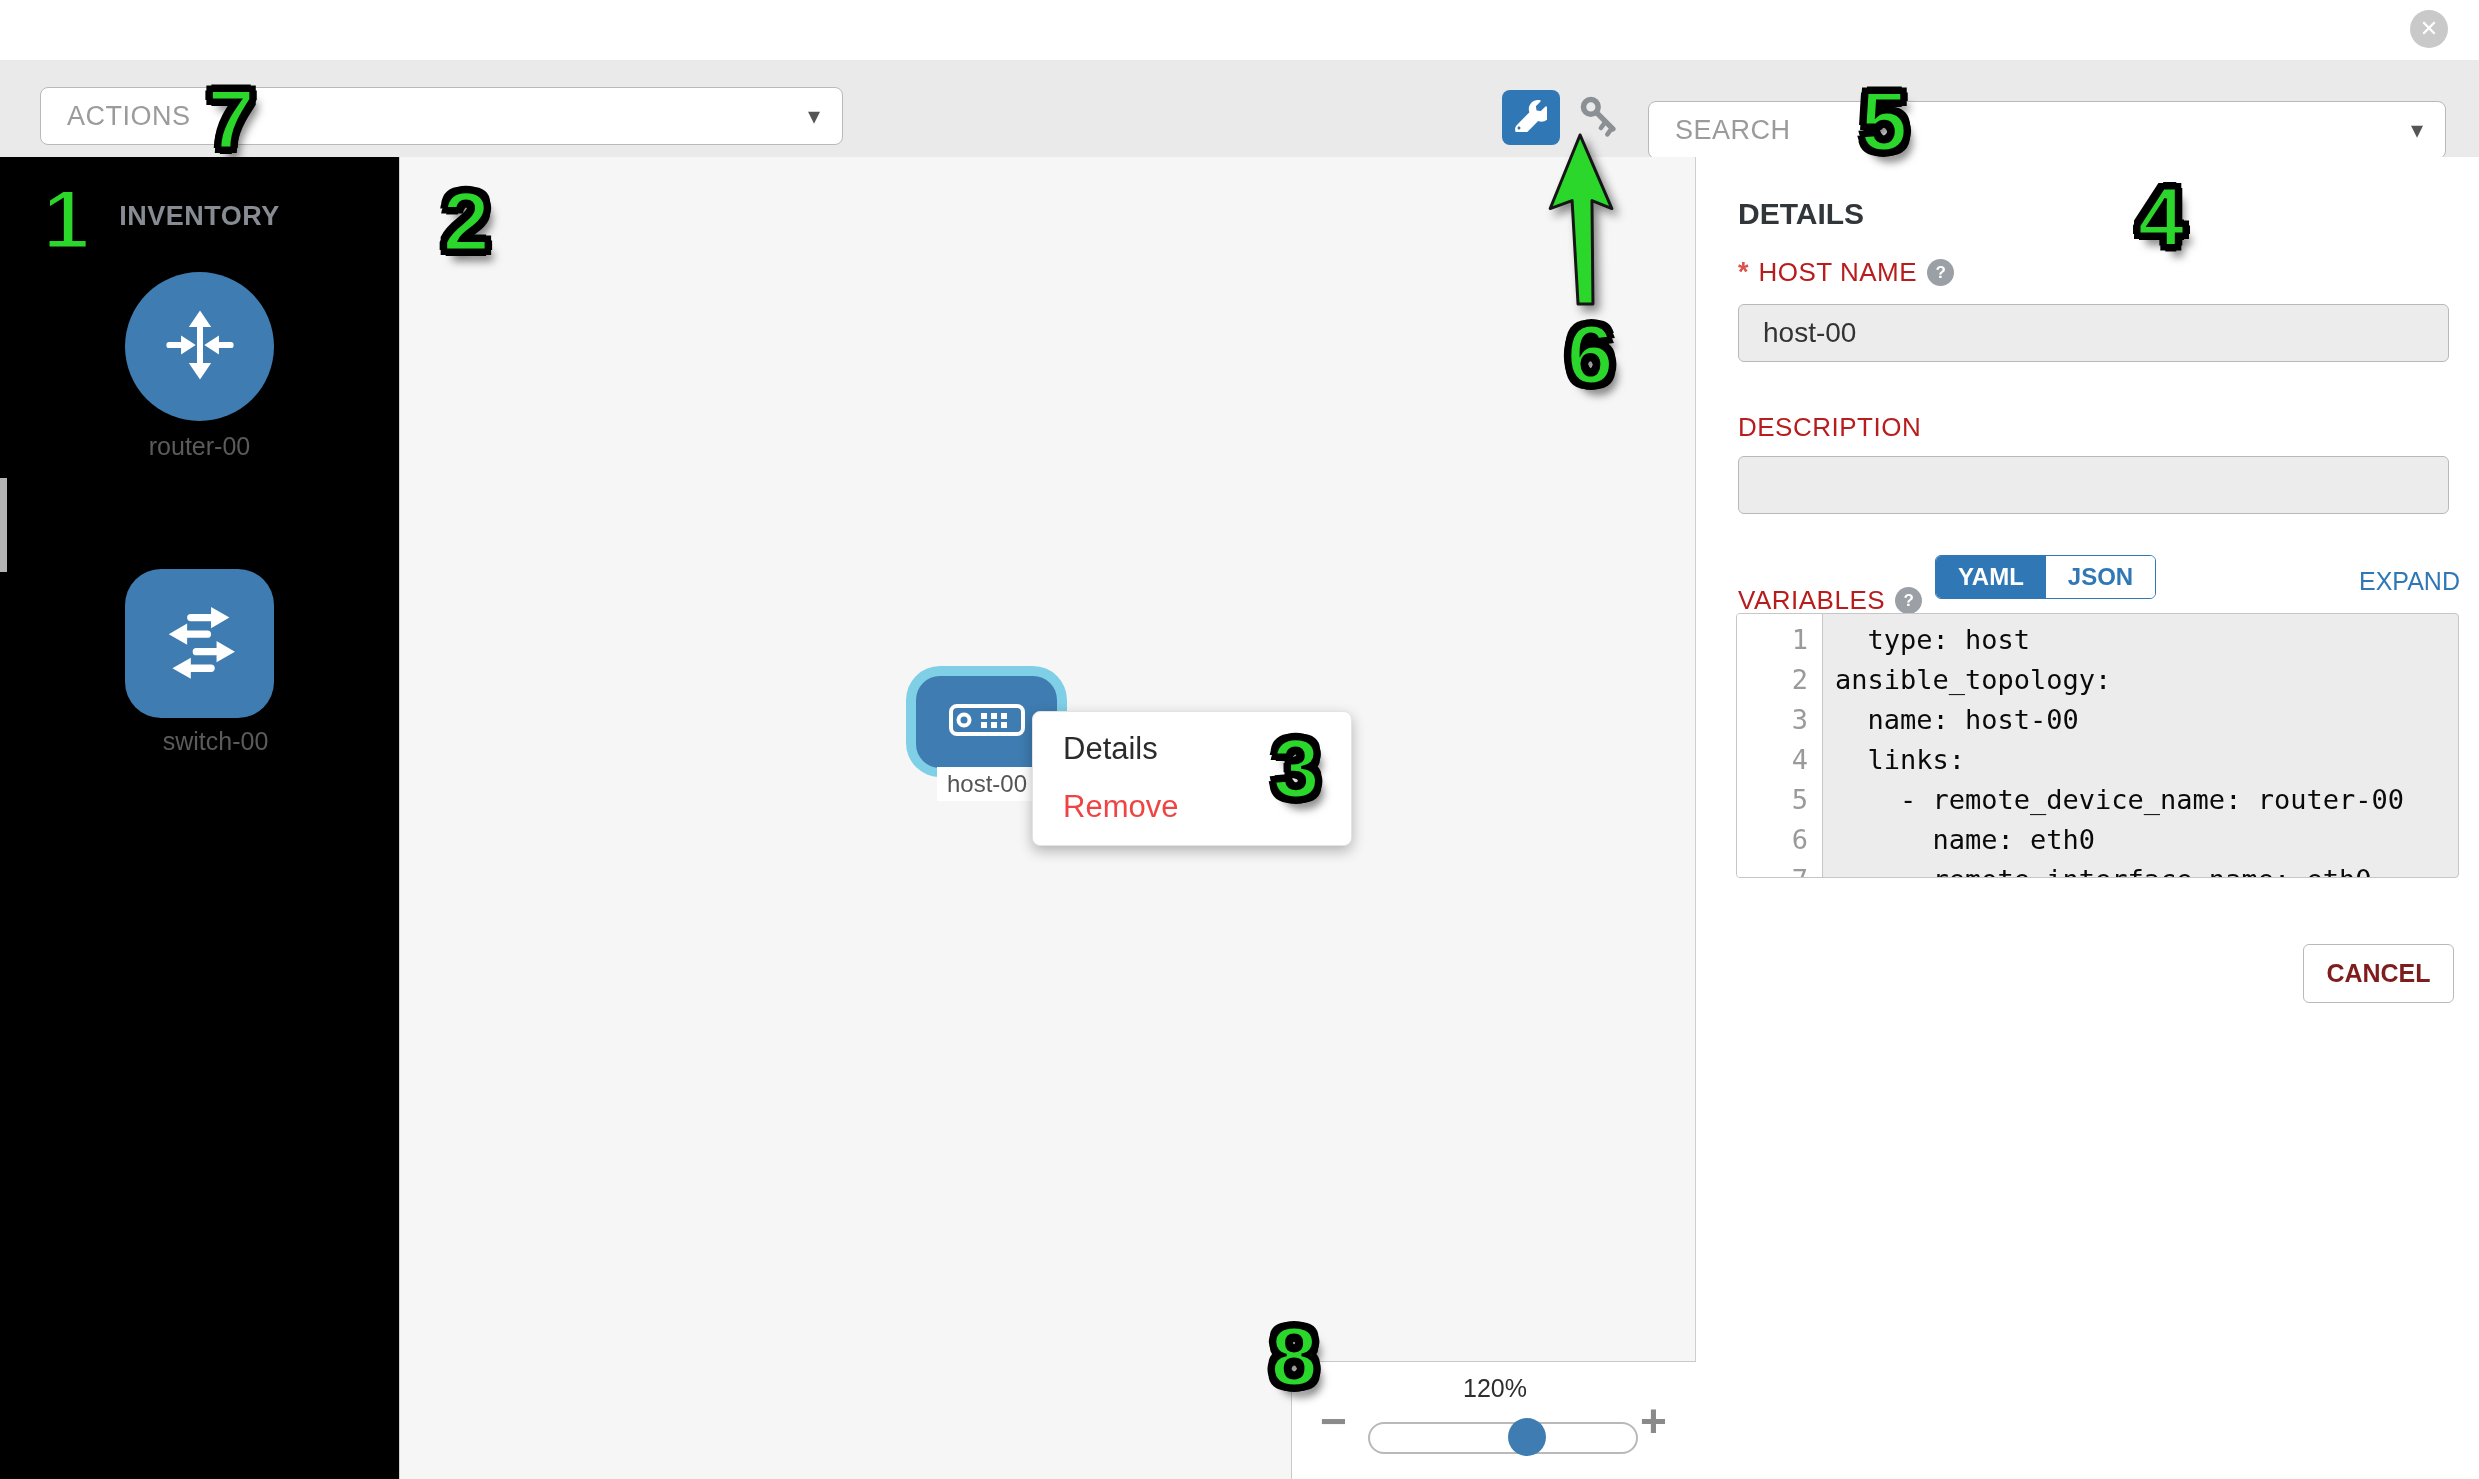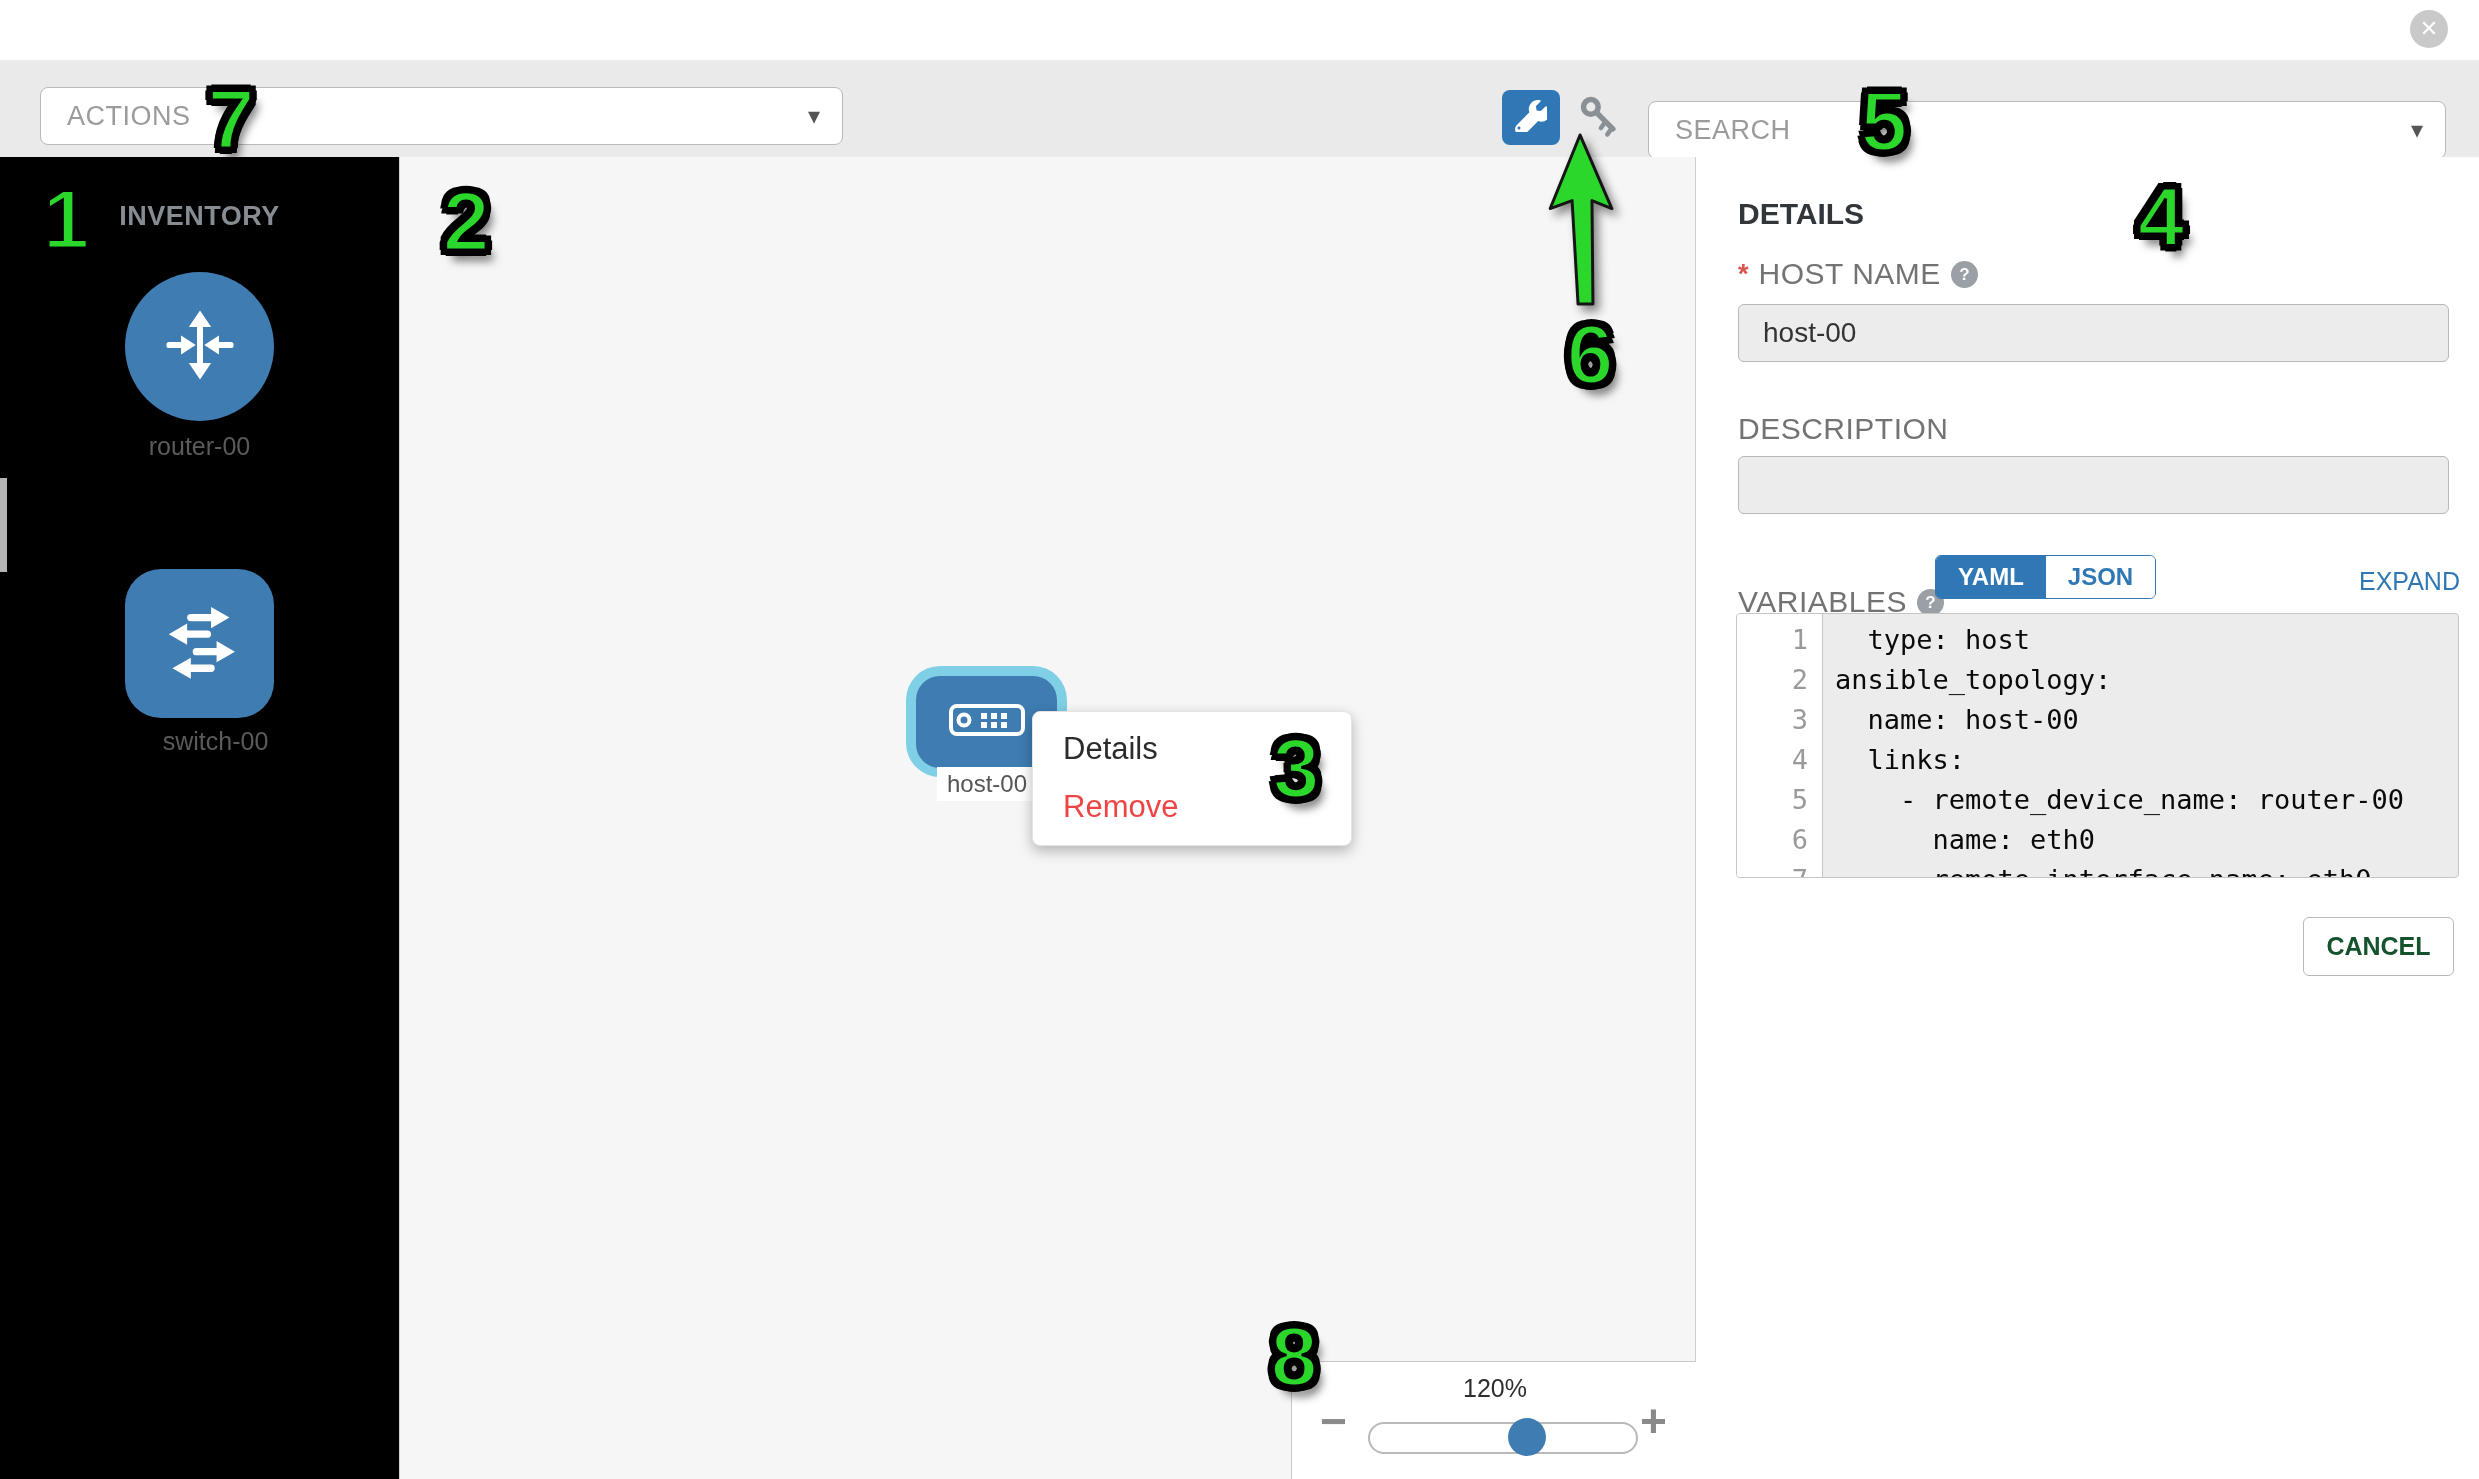--- a/index.html
+++ b/index.html
@@ -62,21 +62,21 @@
     border:2px solid #b9b9b9;border-radius:16px;cursor:pointer;}
   .zoom-thumb{position:absolute;left:216px;top:56px;width:38px;height:38px;border-radius:50%;
     background:#3e7cb1;cursor:pointer;}
 
   
   .details{position:absolute;left:1696px;top:157px;width:783px;height:1322px;background:#fff;}
   .det-heading{position:absolute;left:42px;top:40px;font-size:30px;font-weight:bold;color:#31363b;}
   .field-row{position:absolute;left:42px;display:flex;align-items:center;gap:10px;}
   .row-hostname{top:100px;} .row-desc{top:255px;} .row-vars{top:428px;}
   .req{color:#d9534f;font-size:27px;font-weight:bold;}
-  .f-label{font-size:30px;color:#737373;letter-spacing:0.5px;}
+  .f-label{font-size:26px;color:#b91c1c;letter-spacing:0.5px;}
   .help{width:27px;height:27px;border-radius:50%;background:#9aa0a6;color:#fff;font-size:17px;
     font-weight:bold;text-align:center;line-height:27px;cursor:pointer;}
   .text-input{position:absolute;left:42px;width:711px;height:58px;background:#ececec;
     border:1px solid #b9b9b9;border-radius:6px;font-size:28px;color:#333;padding:0 0 0 24px;
     box-sizing:border-box;font-family:"Liberation Sans",sans-serif;outline:none;}
   .in-host{top:147px;} .in-desc{top:299px;}
   .toggle{position:absolute;left:239px;top:398px;height:42px;display:flex;border:1px solid #2f77b5;
     border-radius:6px;overflow:hidden;}
   .tg-btn{font-size:24px;font-weight:bold;line-height:42px;padding:0 22px;cursor:pointer;}
   .tg-yaml{background:#2f77b5;color:#fff;}
@@ -84,22 +84,22 @@
   .expand-link{position:absolute;left:663px;top:410px;font-size:25px;color:#2f77b5;cursor:pointer;}
   .editor{position:absolute;left:40px;top:456px;width:723px;height:265px;border:1px solid #c6c6c6;
     border-radius:4px;background:#ececec;overflow:hidden;box-sizing:border-box;}
   .ed-gutter{position:absolute;left:0;top:0;width:86px;height:100%;background:#fff;
     border-right:1px solid #c6c6c6;box-sizing:border-box;padding-top:6px;}
   .ed-num{height:40px;line-height:40px;text-align:right;padding-right:14px;
     font-family:"DejaVu Sans Mono",monospace;font-size:27px;color:#9a9a9a;}
   .ed-code{position:absolute;left:86px;top:0;right:0;height:100%;padding:6px 0 0 12px;cursor:text;}
   .ed-line{height:40px;line-height:40px;font-family:"DejaVu Sans Mono",monospace;font-size:27px;
     color:#0a0a0a;white-space:pre;}
-  .cancel-btn{position:absolute;left:607px;top:760px;width:149px;height:57px;background:#fff;
-    border:1px solid #b9b9b9;border-radius:6px;font-size:25px;font-weight:bold;color:#14532d;
+  .cancel-btn{position:absolute;left:607px;top:787px;width:149px;height:57px;background:#fff;
+    border:1px solid #b9b9b9;border-radius:6px;font-size:25px;font-weight:bold;color:#7f1d1d;
     text-align:center;line-height:57px;cursor:pointer;}
 
   
   .anno{position:absolute;z-index:60;transform:translate(-50%,-50%);
     font-size:84px;font-weight:800;color:#2bd72b;-webkit-text-stroke:3px #000;
     text-shadow:-5px -5px 0 #000,5px -5px 0 #000,-5px 5px 0 #000,5px 5px 0 #000,
       -6px 0 0 #000,6px 0 0 #000,0 -6px 0 #000,0 6px 0 #000,7px 11px 9px rgba(0,0,0,.5);}
   .a1{left:66px;top:219px;} .a2{left:466px;top:221px;} .a3{left:1296px;top:768px;}
   .a4{left:2161px;top:217px;} .a5{left:1884px;top:121px;} .a6{left:1590px;top:354px;}
   .a7{left:231px;top:119px;} .a8{left:1294px;top:1356px;}

